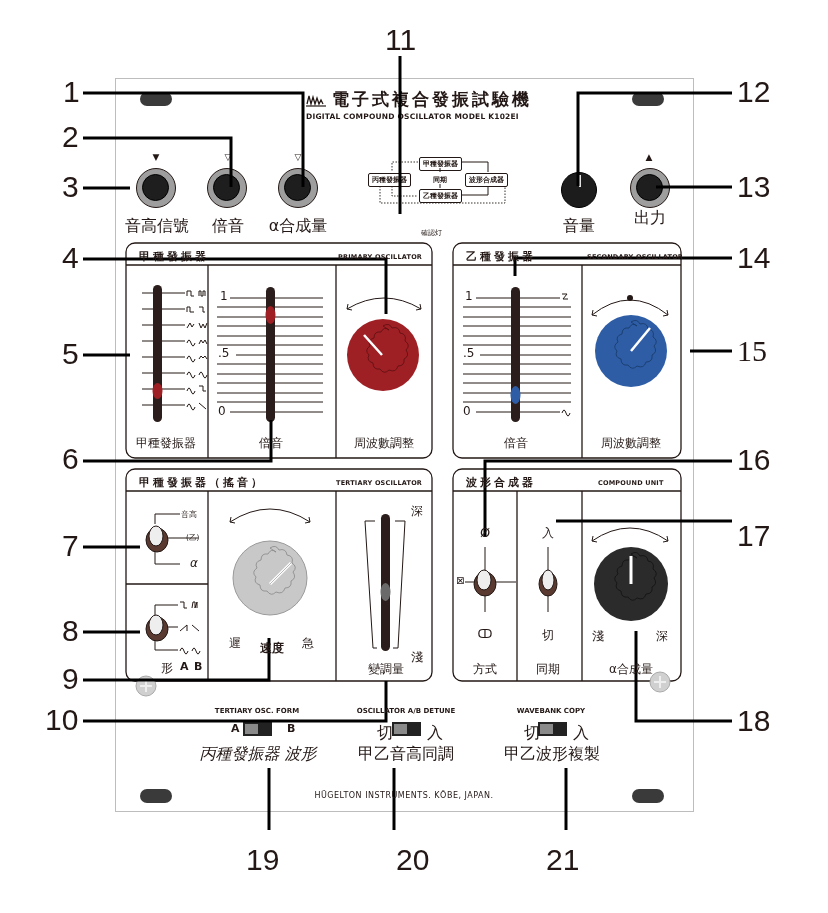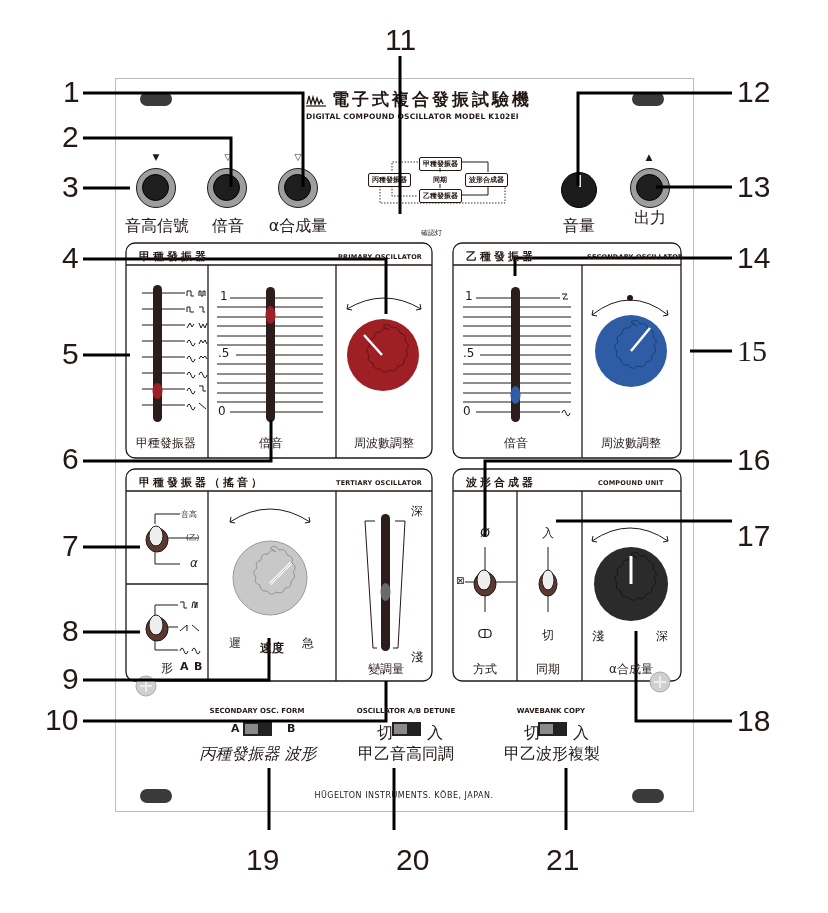--- a/index.html
+++ b/index.html
@@ -337,21 +337,21 @@
 <div class="abs lbl-md mid" style="left:485px;top:661px;">方式</div>
 <div class="abs lbl-md mid" style="left:548px;top:525px;">入</div>
 <div class="abs lbl-md mid" style="left:548px;top:627px;">切</div>
 <div class="abs" style="left:538px;top:570px;width:20px;height:28px;"></div>
 <div class="abs lbl-md mid" style="left:548px;top:661px;">同期</div>
 <div class="abs lbl-md" style="left:592px;top:628px;">淺</div>
 <div class="abs lbl-md" style="left:656px;top:628px;">深</div>
 <div class="abs lbl-md mid" style="left:631px;top:661px;">α合成量</div>
 <div class="abs" style="left:594px;top:547px;width:74px;height:74px;border-radius:50%;"></div>
 
-<div class="abs lbl-sm mid" style="left:257px;top:707px;">SECONDARY OSC. FORM</div>
+<div class="abs lbl-sm mid" style="left:257px;top:707px;">TERTIARY OSC. FORM</div>
 <div class="abs lbl-md" style="left:231px;top:722px;font-size:11px;font-weight:bold;">A</div>
 <div class="abs lbl-md" style="left:287px;top:722px;font-size:11px;font-weight:bold;">B</div>
 <div class="abs" style="left:243px;top:722px;width:29px;height:14px;"></div>
 <div class="abs lbl mid" style="left:258px;top:744px;font-style:italic;">丙種發振器 波形</div>
 
 <div class="abs lbl-sm mid" style="left:406px;top:707px;">OSCILLATOR A/B DETUNE</div>
 <div class="abs lbl" style="left:377px;top:723px;">切</div>
 <div class="abs lbl" style="left:427px;top:723px;">入</div>
 <div class="abs" style="left:392px;top:722px;width:29px;height:14px;"></div>
 <div class="abs lbl mid" style="left:406px;top:744px;">甲乙音高同調</div>

